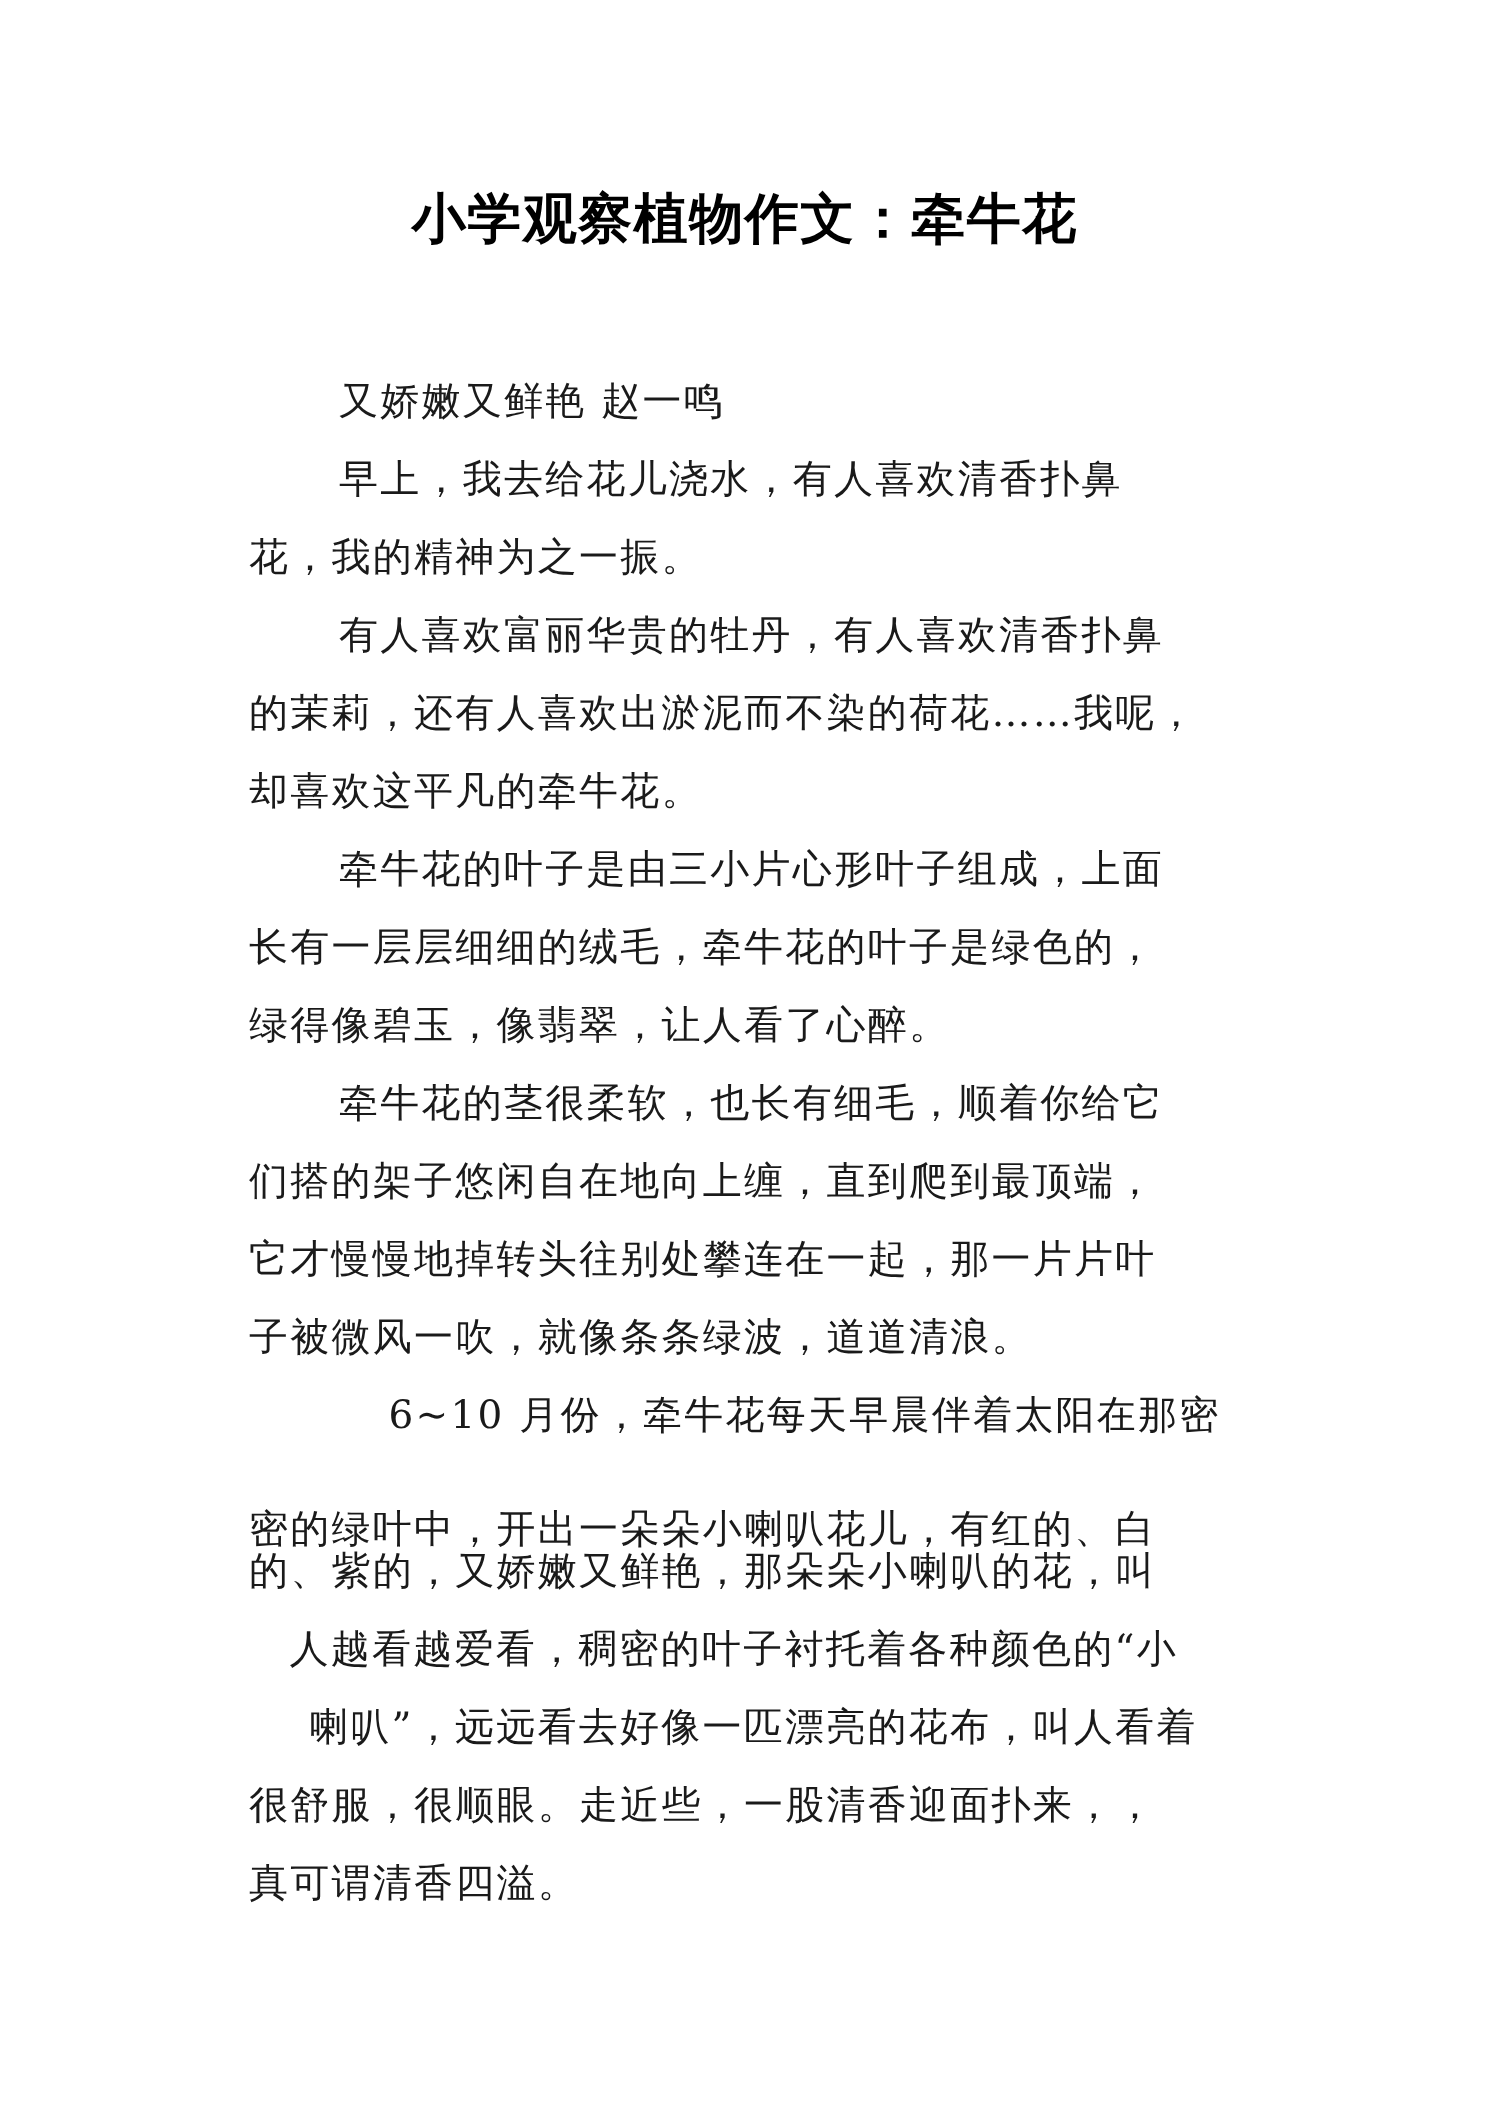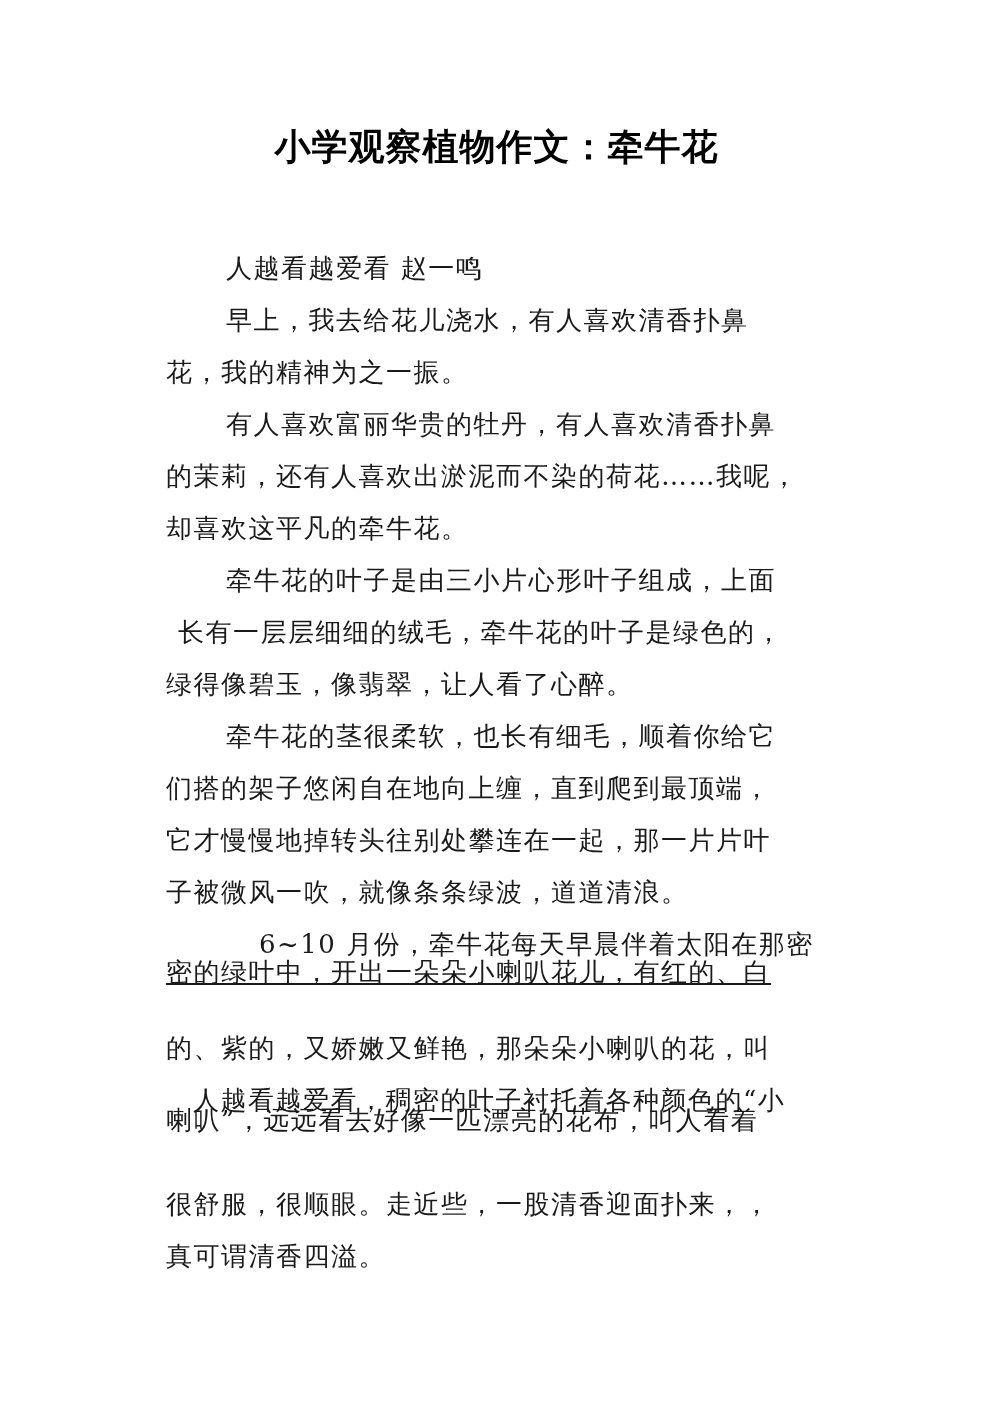--- a/index.html
+++ b/index.html
@@ -52,34 +52,34 @@
     }
     .indent { left: 60px; }
   </style>
 </head>
 <body>
 
 <div class="page">
   <div class="title">小学观察植物作文：牵牛花</div>
 
   <div class="body-text" style="top:242px;">
-    <div class="line indent" style="top:0px;">人越看越爱看 赵一鸣</div>
+    <div class="line indent" style="top:0px;">又娇嫩又鲜艳 赵一鸣</div>
     <div class="line indent" style="top:52px;">早上，我去给花儿浇水，有人喜欢清香扑鼻</div>
     <div class="line" style="top:104px;text-align:right;">花，我的精神为之一振。</div>
     <div class="line indent" style="top:156px;">有人喜欢富丽华贵的牡丹，有人喜欢清香扑鼻</div>
     <div class="line" style="top:208px;">的茉莉，还有人喜欢出淤泥而不染的荷花……我呢，</div>
     <div class="line" style="top:260px;">却喜欢这平凡的牵牛花。</div>
     <div class="line indent" style="top:312px;">牵牛花的叶子是由三小片心形叶子组成，上面</div>
-    <div class="line" style="top:364px;margin-left:12px;">长有一层层细细的绒毛，牵牛花的叶子是绿色的，</div>
+    <div class="line" style="top:364px;">长有一层层细细的绒毛，牵牛花的叶子是绿色的，</div>
     <div class="line" style="top:416px;">绿得像碧玉，像翡翠，让人看了心醉。</div>
     <div class="line indent" style="top:468px;text-align:center;">牵牛花的茎很柔软，也长有细毛，顺着你给它</div>
     <div class="line" style="top:520px;">们搭的架子悠闲自在地向上缠，直到爬到最顶端，</div>
     <div class="line" style="top:572px;">它才慢慢地掉转头往别处攀连在一起，那一片片叶</div>
     <div class="line" style="top:624px;">子被微风一吹，就像条条绿波，道道清浪。</div>
     <div class="line indent" style="top:676px;margin-left:33px;">6~10 月份，牵牛花每天早晨伴着太阳在那密</div>
-    <div class="line" style="top:704px;text-decoration:underline;">密的绿叶中，开出一朵朵小喇叭花儿，有红的、白</div>
+    <div class="line" style="top:752px;">密的绿叶中，开出一朵朵小喇叭花儿，有红的、白</div>
     <div class="line" style="top:780px;">的、紫的，又娇嫩又鲜艳，那朵朵小喇叭的花，叫</div>
     <div class="line" style="top:832px;margin-left:27px;">人越看越爱看，稠密的叶子衬托着各种颜色的“小</div>
-    <div class="line" style="top:852px;">喇叭”，远远看去好像一匹漂亮的花布，叫人看着</div>
+    <div class="line" style="top:884px;margin-left:40px;">喇叭”，远远看去好像一匹漂亮的花布，叫人看着</div>
     <div class="line" style="top:936px;">很舒服，很顺眼。走近些，一股清香迎面扑来，，</div>
     <div class="line" style="top:988px;">真可谓清香四溢。</div>
   </div>
 </div>
 
 </body></html>

